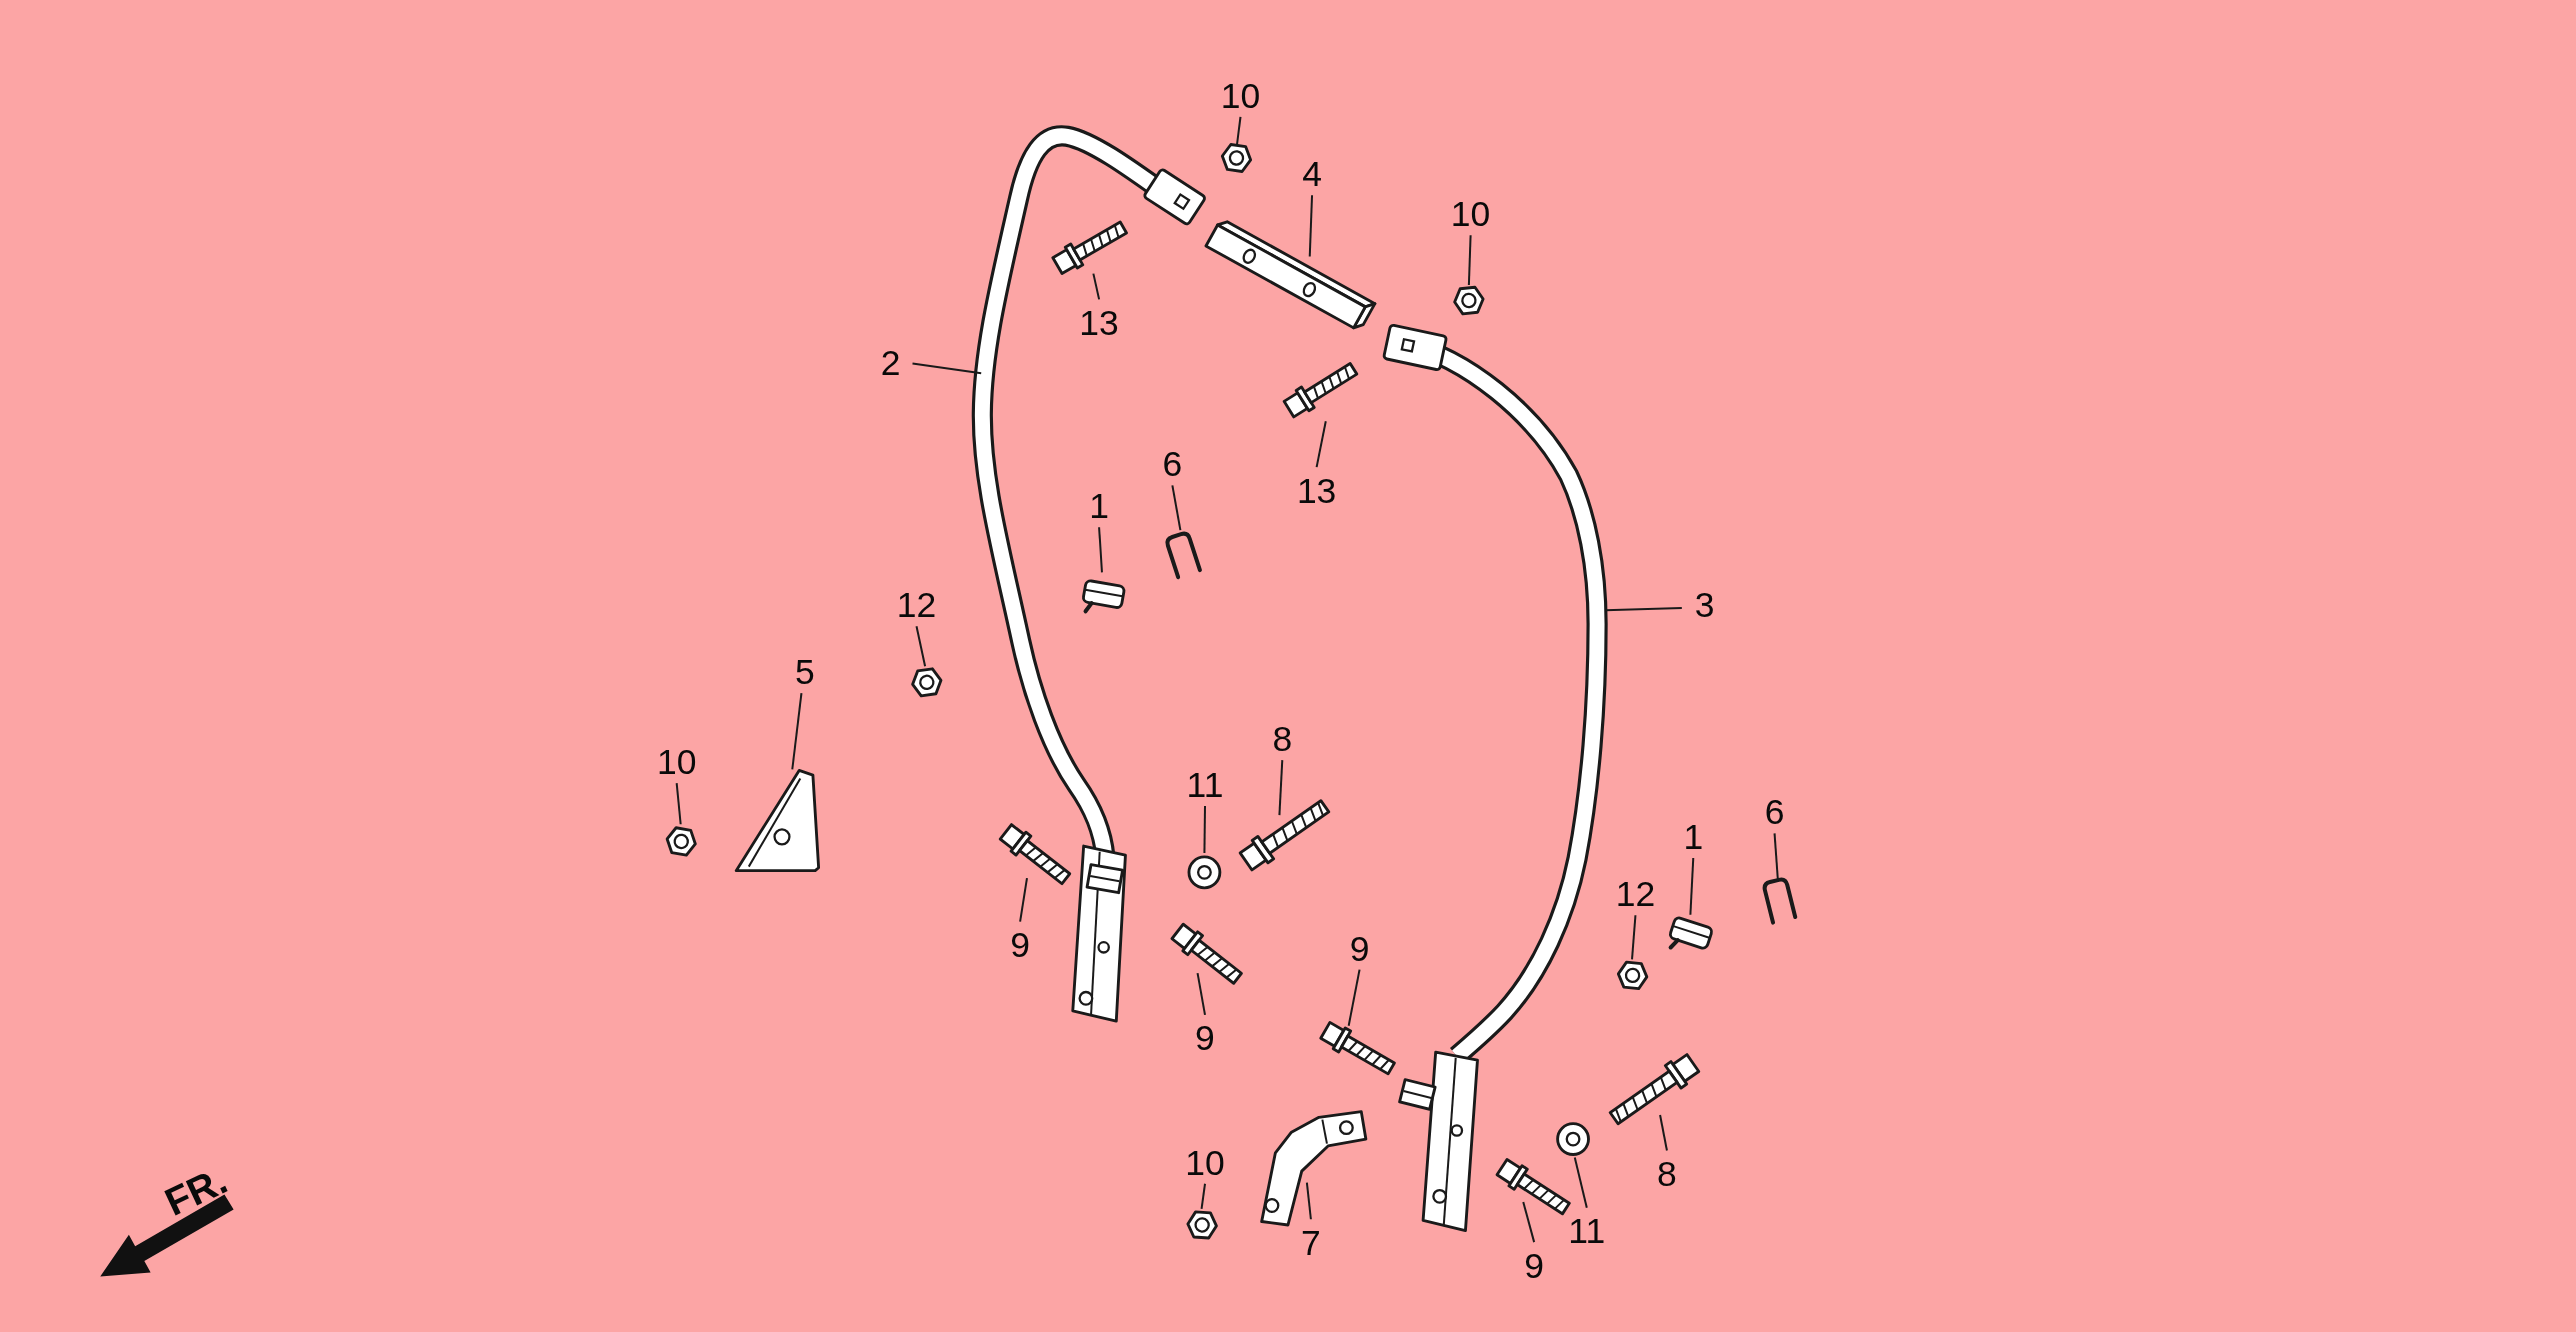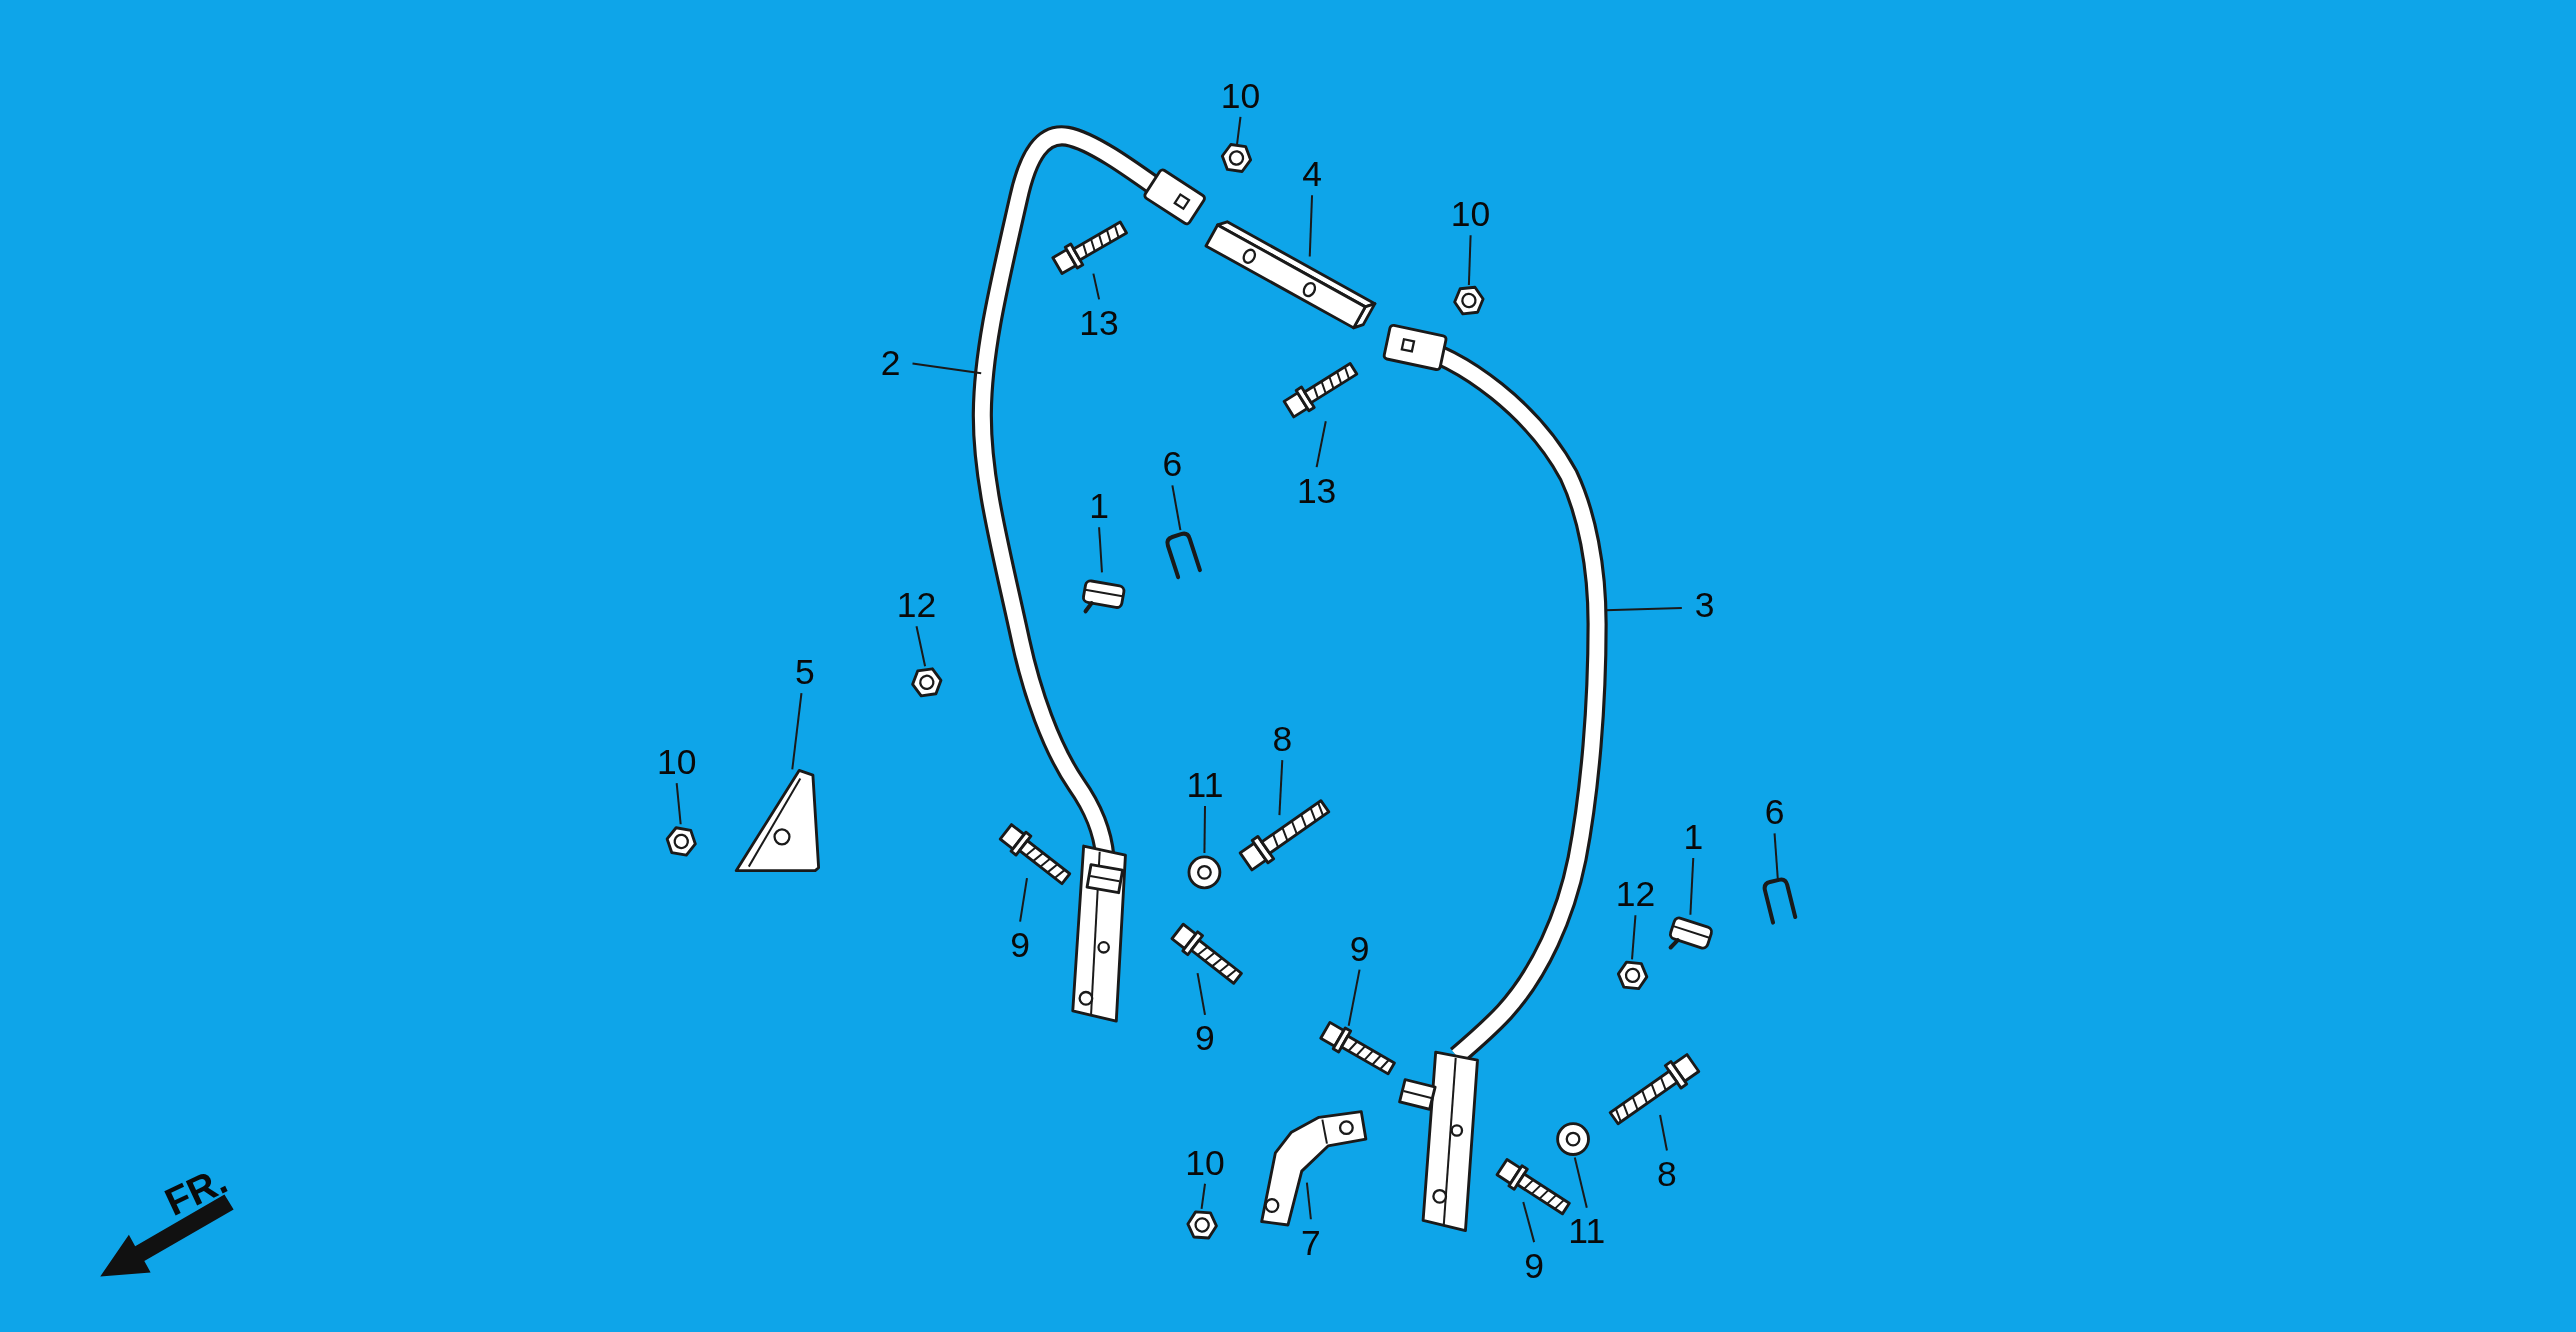--- a/index.html
+++ b/index.html
@@ -1,17 +1,17 @@
 <!DOCTYPE html>
 <html style="font-size:9.2px"><head>
 <meta charset="utf-8">
 <title>Diagram</title>
 <style>
   html,body{margin:0;padding:0;background:#ffffff;}
-  .stage{position:relative;width:2576px;height:1332px;background:#0ea5e9;overflow:hidden;
+  .stage{position:relative;width:2576px;height:1332px;background:#fca5a5;overflow:hidden;
          font-family:"Liberation Sans",sans-serif;}
   svg{position:absolute;left:0;top:0;}
   .part{fill:#ffffff;stroke:#1a1a1a;stroke-width:5;stroke-linejoin:round;}
   .hole{fill:#ffffff;stroke:#1a1a1a;stroke-width:4;}
   .thin{fill:none;stroke:#1a1a1a;stroke-width:3.5;}
   .mid{fill:none;stroke:#1a1a1a;stroke-width:7;stroke-linecap:round;}
   .tube-outer{fill:none;stroke:#1a1a1a;stroke-width:37;}
   .tube-inner{fill:none;stroke:#ffffff;stroke-width:26;}
   .leader{stroke:#1a1a1a;stroke-width:3.5;}
   .callout-text{font-family:"Liberation Sans",sans-serif;font-size:62px;fill:#0a0a0a;text-anchor:middle;}

